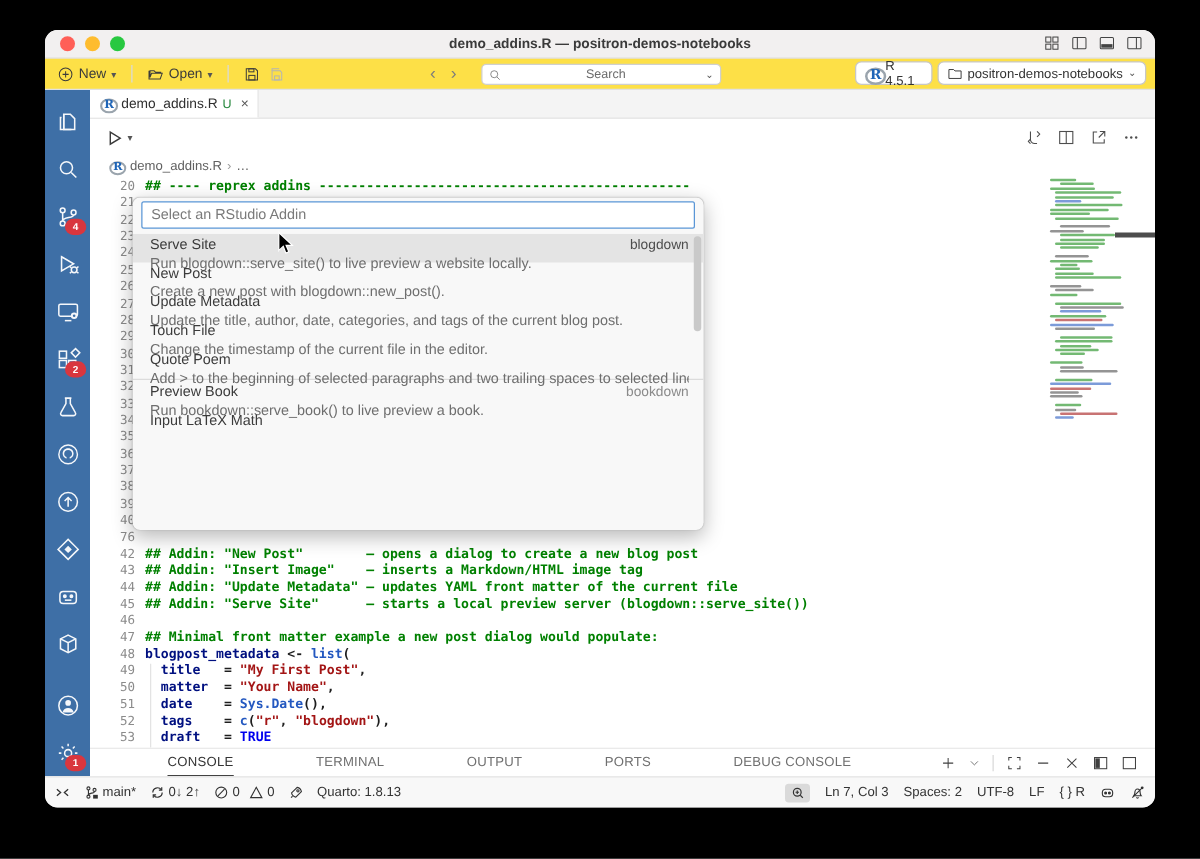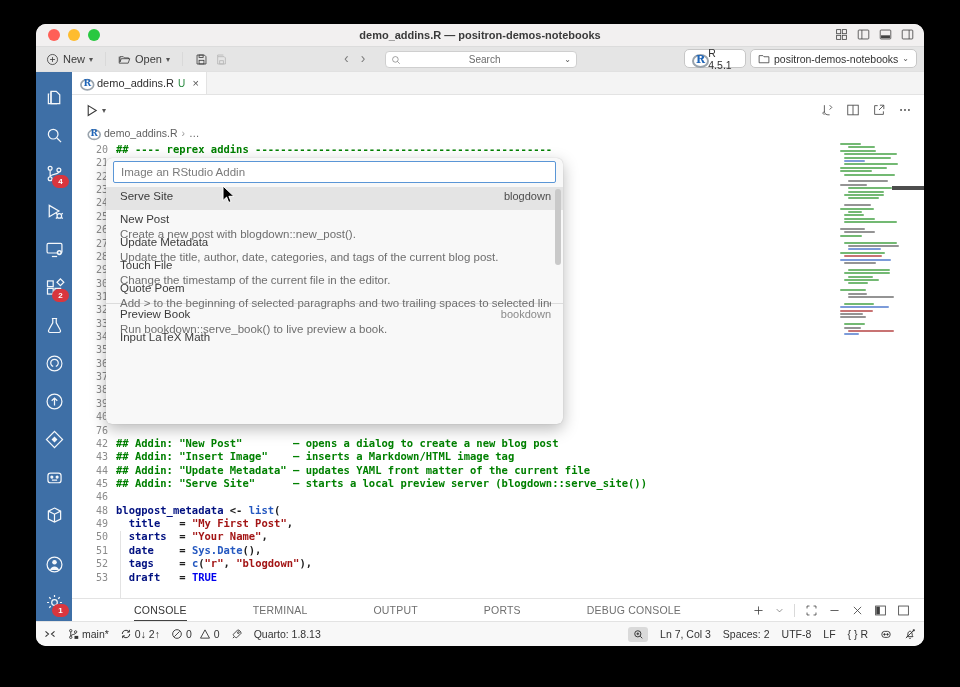--- a/index.html
+++ b/index.html
@@ -10,21 +10,21 @@
           display:flex;flex-direction:column;}
   
   .titlebar{flex:0 0 22px;background:#f2f0f0;border-bottom:1px solid #dcdcdc;position:relative;
             display:flex;align-items:center;justify-content:center;}
   .tl{position:absolute;left:12px;top:5px;display:flex;gap:8px;}
   .tl i{width:12px;height:12px;border-radius:50%;display:block;}
   .title-text{font-size:11px;font-weight:700;color:#3a3a3a;}
   .tb-icons{position:absolute;right:10px;top:4px;display:flex;gap:9px;color:#434343;}
   .tb-icons svg{width:13px;height:13px;display:block;}
   
-  .toolbar{flex:0 0 24px;background:#e5e5e5;border-bottom:1px solid #e1e1e1;position:relative;
+  .toolbar{flex:0 0 24px;background:#fde047;border-bottom:1px solid #e1e1e1;position:relative;
            display:flex;align-items:center;font-size:11px;color:#3b3b3b;}
   .tb-group{display:flex;align-items:center;gap:6px;padding-left:10px;}
   .tb-btn{display:flex;align-items:center;gap:4px;cursor:default;}
   .tb-btn svg{width:13px;height:13px;}
   .caret{font-size:8px;color:#555;}
   .tb-sep{width:1px;height:14px;background:#d9d9d9;margin:0 6px;}
   .nav-arrows{position:absolute;left:308px;top:3px;display:flex;gap:12px;color:#7c7c7c;
               font-size:14px;line-height:16px;}
   .searchbox{position:absolute;left:349px;top:4px;width:180px;height:15px;background:#fff;
              border:1px solid #cfcfcf;border-radius:4px;display:flex;align-items:center;
@@ -403,23 +403,24 @@
             <div class="code-line"><span class="ln">37</span><span class="lc"></span></div>
             <div class="code-line"><span class="ln">38</span><span class="lc"></span></div>
             <div class="code-line"><span class="ln">39</span><span class="lc"></span></div>
             <div class="code-line"><span class="ln">40</span><span class="lc"></span></div>
             <div class="code-line"><span class="ln">76</span></div>
             <div class="code-line"><span class="ln">42</span><span class="lc"><span class="tok-c">## Addin: "New Post"        – opens a dialog to create a new blog post</span></span></div>
             <div class="code-line"><span class="ln">43</span><span class="lc"><span class="tok-c">## Addin: "Insert Image"    – inserts a Markdown/HTML image tag</span></span></div>
             <div class="code-line"><span class="ln">44</span><span class="lc"><span class="tok-c">## Addin: "Update Metadata" – updates YAML front matter of the current file</span></span></div>
             <div class="code-line"><span class="ln">45</span><span class="lc"><span class="tok-c">## Addin: "Serve Site"      – starts a local preview server (blogdown::serve_site())</span></span></div>
             <div class="code-line"><span class="ln">46</span><span class="lc"></span></div>
+            <div class="code-line"><span class="ln">47</span><span class="lc"><span class="tok-c">## Minimal front matter example a new post dialog would populate:</span></span></div>
             <div class="code-line"><span class="ln">48</span><span class="lc"><span class="tok-v">blogpost_metadata</span><span class="tok-p"> &lt;- </span><span class="tok-f">list</span><span class="tok-p">(</span></span></div>
             <div class="code-line"><span class="ln">49</span><span class="lc"><span class="tok-p">  </span><span class="tok-v">title</span><span class="tok-p">   = </span><span class="tok-s">"My First Post"</span><span class="tok-p">,</span></span></div>
-            <div class="code-line"><span class="ln">50</span><span class="lc"><span class="tok-p">  </span><span class="tok-v">starts</span><span class="tok-p">  = </span><span class="tok-s">"Your Name"</span><span class="tok-p">,</span></span></div>
+            <div class="code-line"><span class="ln">50</span><span class="lc"><span class="tok-p">  </span><span class="tok-v">matter</span><span class="tok-p">  = </span><span class="tok-s">"Your Name"</span><span class="tok-p">,</span></span></div>
             <div class="code-line"><span class="ln">51</span><span class="lc"><span class="tok-p">  </span><span class="tok-v">date</span><span class="tok-p">    = </span><span class="tok-f">Sys.Date</span><span class="tok-p">(),</span></span></div>
             <div class="code-line"><span class="ln">52</span><span class="lc"><span class="tok-p">  </span><span class="tok-v">tags</span><span class="tok-p">    = </span><span class="tok-f">c</span><span class="tok-p">(</span><span class="tok-s">"r"</span><span class="tok-p">, </span><span class="tok-s">"blogdown"</span><span class="tok-p">),</span></span></div>
             <div class="code-line"><span class="ln">53</span><span class="lc"><span class="tok-p">  </span><span class="tok-v">draft</span><span class="tok-p">   = </span><span class="tok-k">TRUE</span></span></div>
           </div>
         <div class="indent-guide" style="top:390px;height:68px;"></div>
         <div class="minimap" id="minimap">
             <div class="mm-row" style="background: rgba(0, 128, 0, 0.55); top: 2px; left: 2px; width: 20.6232px;"></div>
             <div class="mm-row" style="background: rgba(0, 128, 0, 0.55); top: 5.4px; left: 10px; width: 27.1644px;"></div>
             <div class="mm-row" style="background: rgba(0, 128, 0, 0.55); top: 8.8px; left: 2px; width: 35.585px;"></div>
             <div class="mm-row" style="background: rgba(0, 128, 0, 0.55); top: 12.2px; left: 6px; width: 52.8605px;"></div>
@@ -468,25 +469,26 @@
             <div class="mm-row" style="background: rgba(60, 60, 60, 0.55); top: 185.6px; left: 6px; width: 17.2879px;"></div>
             <div class="mm-row" style="background: rgba(163, 21, 21, 0.6); top: 189px; left: 10px; width: 46.4359px;"></div>
             <div class="mm-row" style="background: rgba(36, 88, 192, 0.6); top: 192.4px; left: 6px; width: 14.6668px;"></div>
           </div>
         <div class="scrollbar">
           <div class="scroll-thumb"></div>
         </div>
 
         <div class="addin">
           <div class="addin-input">
-            <span>Image an RStudio Addin</span>
+            <span>Select an RStudio Addin</span>
           </div>
           <div class="addin-list" id="addin-list">
               <div class="addin-item selected">
                 <div class="ai-title">Serve Site</div>
+                <div class="ai-desc">Run blogdown::serve_site() to live preview a website locally.</div>
                 <span class="ai-side">blogdown</span>
               </div>
               <div class="addin-item">
                 <div class="ai-title">New Post</div>
                 <div class="ai-desc">Create a new post with blogdown::new_post().</div>
               </div>
               <div class="addin-item">
                 <div class="ai-title">Update Metadata</div>
                 <div class="ai-desc">Update the title, author, date, categories, and tags of the current blog post.</div>
               </div>

